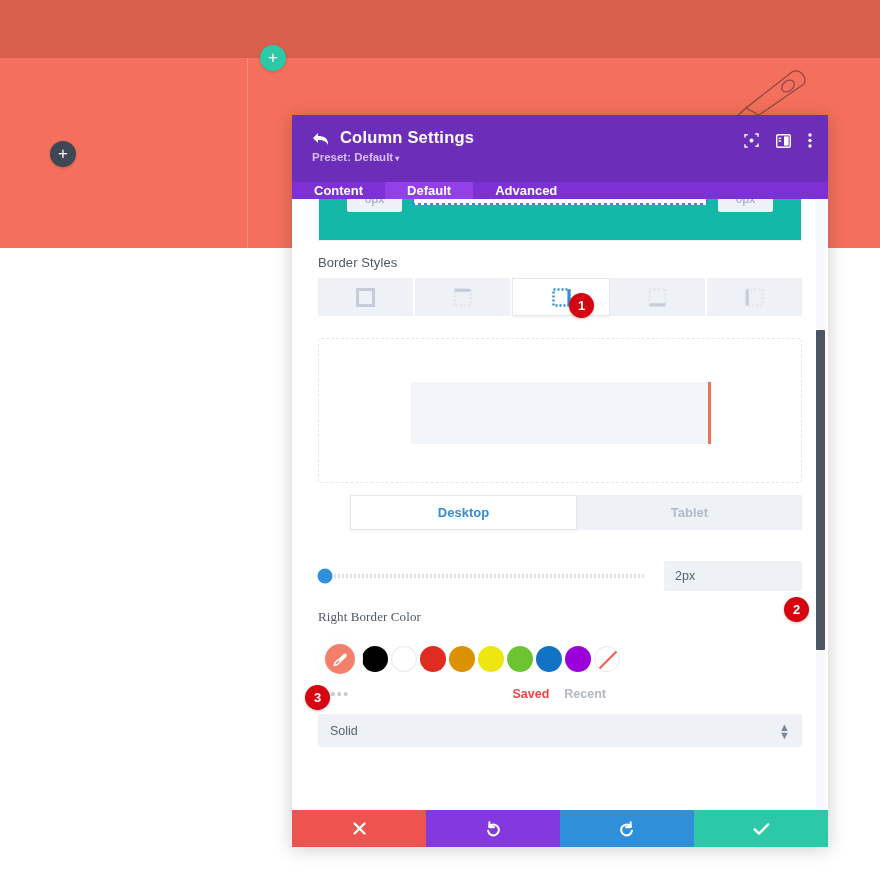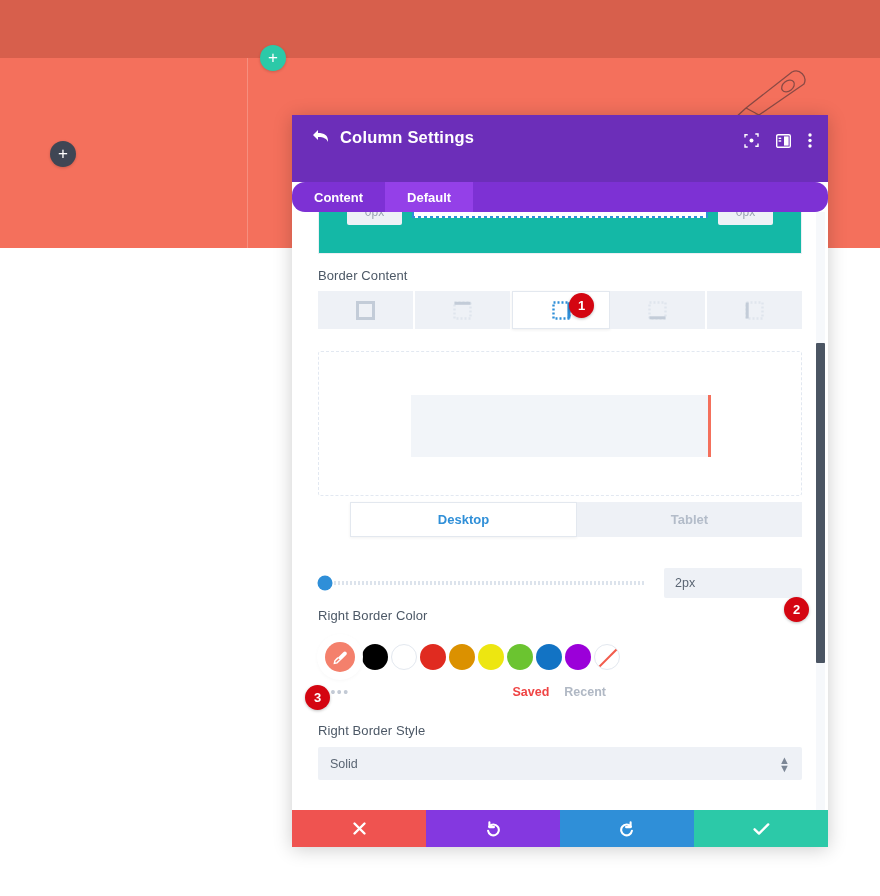--- a/index.html
+++ b/index.html
@@ -43,29 +43,29 @@
     width: 536px; height: 732px;
     background: #ffffff;
     box-shadow: 0 2px 18px rgba(0,0,0,0.20);
     display: flex; flex-direction: column;
     overflow: hidden;
   }
   .modal-head {
     background: #6c2eb9; padding: 13px 20px 10px 20px; position: relative;
     height: 67px; flex: 0 0 auto;
   }
-  .head-row { display: flex; align-items: flex-start; }
+  .head-row { display: flex; align-items: flex-end; }
   .back-arrow { width: 18px; height: 16px; margin-right: 10px; color: #fff; flex: 0 0 auto; }
   .modal-title { color: #ffffff; font-size: 16.5px; font-weight: bold; letter-spacing: .2px; }
   .preset-row { margin-top: 4px; color: #d8bff0; font-size: 11.5px; font-weight: bold; }
   .preset-caret { font-size: 8px; color: #d8bff0; margin-left: 2px; }
   .head-icons { position: absolute; right: 16px; top: 18px; display: flex; align-items: center; gap: 17px; }
   .head-icons svg { display: block; }
 
-  .tabbar { display: flex; background: #7d31d4; height: 30px; flex: 0 0 auto; border-radius: 13px; }
+  .tabbar { display: flex; background: #7d31d4; height: 17px; flex: 0 0 auto; }
   .tab {
     display: flex; align-items: center; justify-content: center;
     color: #ffffff; font-size: 13px; font-weight: bold; cursor: pointer;
     padding: 0 22px;
   }
   .tab.active { background: #9440e8; }
 
   .modal-body {
     flex: 1 1 auto; background: #ffffff; position: relative;
     overflow: hidden; padding: 0 26px;
@@ -123,21 +123,21 @@
   .preview-inner {
     position: absolute; left: 92px; top: 43px; right: 90px; height: 62px;
     background: #f2f5f9;
   }
   .preview-rightborder {
     position: absolute; right: 90px; top: 43px; width: 3px; height: 62px;
     background: #f4705c;
   }
 
   
-  .devtabs { display: flex; margin-top: 6px; padding-left: 32px; }
+  .devtabs { display: flex; margin-top: 12px; padding-left: 32px; }
   .devtab {
     flex: 1 1 0; height: 35px; background: #eef1f6;
     display: flex; align-items: center; justify-content: center;
     font-size: 13px; color: #b3bcc9; font-weight: bold;
     border-right: 2px solid #a21caf; cursor: pointer;
   }
   .devtab:last-child { border-right: none; }
   .devtab.active {
     background: #ffffff; color: #2f8fd8;
     border: 1px solid #e3e8ef; box-shadow: 0 1px 3px rgba(0,0,0,0.06);
@@ -262,20 +262,23 @@
 
   <div class="modal">
 
     <div class="modal-head">
       <div class="head-row">
         <svg class="back-arrow" viewBox="0 0 18 16">
           <path d="M6 2 L1 7 L6 12 L6 9 C12 9 15 11 16 14 C16.5 7 12 5 6 5 Z" fill="#ffffff"></path>
         </svg>
         <div class="modal-title">Column Settings</div>
       </div>
+      <div class="preset-row">
+        <span>Preset: Default</span><span class="preset-caret">▾</span>
+      </div>
       <div class="head-icons">
         <svg width="15" height="15" viewBox="0 0 15 15">
           <g fill="none" stroke="#ffffff" stroke-width="1.4">
             <path d="M1 4.5V1.8h2.7M11.3 1h2.7v2.7M14 10.5v2.7h-2.7M3.7 14H1v-2.7"></path>
           </g>
           <circle cx="7.5" cy="7.5" r="2" fill="#ffffff"></circle>
         </svg>
         <svg width="15" height="14" viewBox="0 0 15 14">
           <rect x="0.7" y="0.7" width="13.6" height="12.6" rx="1.4" fill="none" stroke="#ffffff" stroke-width="1.4"></rect>
           <rect x="8" y="2.4" width="4.6" height="9.2" fill="#ffffff"></rect>
@@ -286,32 +289,33 @@
           <circle cx="2" cy="2" r="1.7" fill="#ffffff"></circle>
           <circle cx="2" cy="7.5" r="1.7" fill="#ffffff"></circle>
           <circle cx="2" cy="13" r="1.7" fill="#ffffff"></circle>
         </svg>
       </div>
     </div>
 
     <div class="tabbar">
       <div class="tab">Content</div>
       <div class="tab active">Default</div>
+      <div class="tab">Advanced</div>
     </div>
 
     <div class="modal-body">
       <div class="scroll-inner">
 
         <div class="spacing-widget">
           <div class="sp-box"></div>
           <div class="sp-field sp-left">0px</div>
           <div class="sp-field sp-right">0px</div>
         </div>
 
-        <div class="field-label">Border Content</div>
+        <div class="field-label">Border Styles</div>
         <div class="bstyles">
 
           <div class="bstyle">
             <svg width="19" height="19" viewBox="0 0 19 19">
               <rect x="1.5" y="1.5" width="16" height="16" fill="none" stroke="#c3ccd8" stroke-width="3"></rect>
             </svg>
           </div>
 
           <div class="bstyle">
             <svg width="19" height="19" viewBox="0 0 19 19">
@@ -353,21 +357,21 @@
         </div>
 
         <div class="slider-row">
           <div class="slider-track">
             <div class="slider-fill"></div>
             <div class="slider-knob"></div>
           </div>
           <div class="num-input">2px</div>
         </div>
 
-        <div class="field-label" style="margin-top:10px;">Right Border Color</div>
+        <div class="field-label" style="margin-top:18px;font-family:Liberation Serif, serif;">Right Border Color</div>
         <div class="palette-row">
           <div class="sw-wrap">
             <div class="sw-selected"></div>
             <div class="sw-selected-fill">
               <svg width="15" height="15" viewBox="0 0 15 15">
                 <g stroke="#ffffff" stroke-width="1.5" fill="none" stroke-linecap="round">
                   <path d="M10.6 1.9 a2 2 0 0 1 2.8 2.8 L7.6 10.5 L4.8 7.7 Z" fill="#ffffff" stroke="none"></path>
                   <path d="M4.6 8.1 L1.9 10.8 L1.4 13.4 L4 12.9 L6.7 10.2"></path>
                 </g>
               </svg>
@@ -384,21 +388,20 @@
           <div class="swatch none"></div>
         </div>
         <div class="palette-foot">
           <div class="dots-more">•••</div>
           <div class="pal-tabs">
             <div class="pal-tab active">Saved</div>
             <div class="pal-tab">Recent</div>
           </div>
         </div>
 
-        <div class="field-label" style="margin-top:20px;">Right Border Style</div>
         <div class="select-box">
           <span>Solid</span>
           <span class="select-arrows">▲<br>▼</span>
         </div>
 
       </div>
 
       <div class="scrollbar-track"></div>
       <div class="scrollbar-thumb"></div>
     </div>

